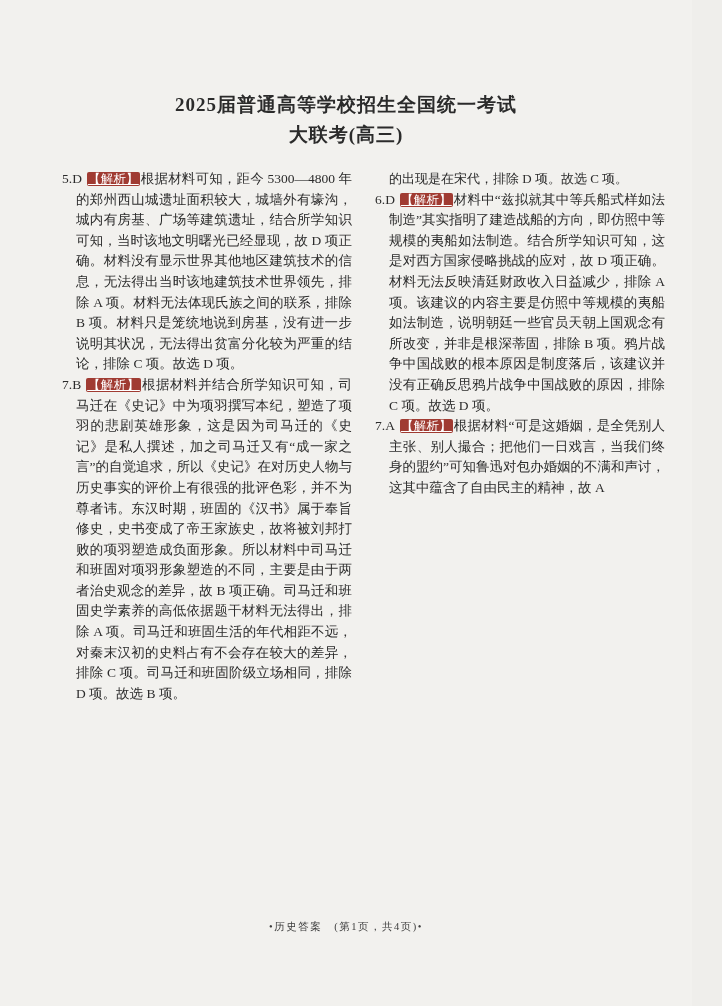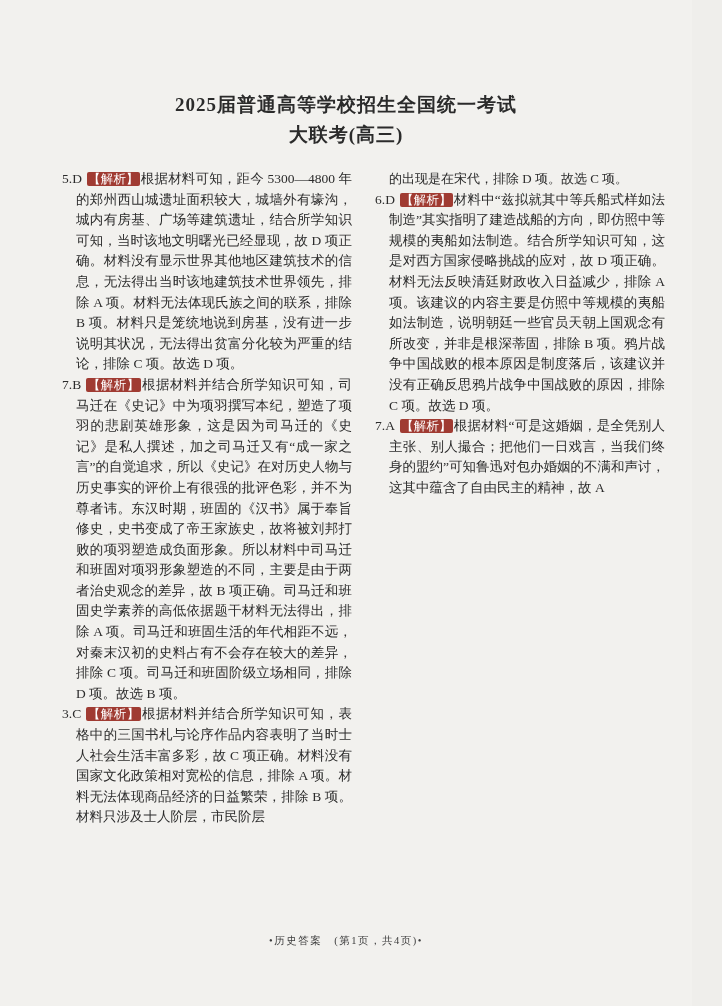--- a/index.html
+++ b/index.html
@@ -61,25 +61,26 @@
     word-break: break-all;
   }
   .num { margin-right: 5px; }
   .badge {
     background: #a03b32;
     color: #ffffff;
     border-radius: 2px;
     padding: 0 1px;
     font-size: 12.5px;
     margin-right: 1px;
+    text-decoration: underline;
   }
   footer {
     position: absolute;
     left: 0;
-    bottom: 58px;
+    bottom: 72px;
     width: 100%;
     text-align: center;
     font-size: 10.5px;
     color: #3d3d3d;
     letter-spacing: 1.5px;
   }
 </style>
 </head>
 <body>
 
@@ -92,23 +93,20 @@
 
   <main class="columns">
 
     <section class="col">
       <p class="answer">
         <span class="num">5.D</span><span class="badge">【解析】</span><span>根据材料可知，距今 5300—4800 年的郑州西山城遗址面积较大，城墙外有壕沟，城内有房基、广场等建筑遗址，结合所学知识可知，当时该地文明曙光已经显现，故 D 项正确。材料没有显示世界其他地区建筑技术的信息，无法得出当时该地建筑技术世界领先，排除 A 项。材料无法体现氏族之间的联系，排除 B 项。材料只是笼统地说到房基，没有进一步说明其状况，无法得出贫富分化较为严重的结论，排除 C 项。故选 D 项。</span>
       </p>
       <p class="answer">
         <span class="num">7.B</span><span class="badge">【解析】</span><span>根据材料并结合所学知识可知，司马迁在《史记》中为项羽撰写本纪，塑造了项羽的悲剧英雄形象，这是因为司马迁的《史记》是私人撰述，加之司马迁又有“成一家之言”的自觉追求，所以《史记》在对历史人物与历史事实的评价上有很强的批评色彩，并不为尊者讳。东汉时期，班固的《汉书》属于奉旨修史，史书变成了帝王家族史，故将被刘邦打败的项羽塑造成负面形象。所以材料中司马迁和班固对项羽形象塑造的不同，主要是由于两者治史观念的差异，故 B 项正确。司马迁和班固史学素养的高低依据题干材料无法得出，排除 A 项。司马迁和班固生活的年代相距不远，对秦末汉初的史料占有不会存在较大的差异，排除 C 项。司马迁和班固阶级立场相同，排除 D 项。故选 B 项。</span>
       </p>
-      <p class="answer">
-        <span class="num">3.C</span><span class="badge">【解析】</span><span>根据材料并结合所学知识可知，表格中的三国书札与论序作品内容表明了当时士人社会生活丰富多彩，故 C 项正确。材料没有国家文化政策相对宽松的信息，排除 A 项。材料无法体现商品经济的日益繁荣，排除 B 项。材料只涉及士人阶层，市民阶层</span>
-      </p>
     </section>
 
     <section class="col">
       <p class="cont">的出现是在宋代，排除 D 项。故选 C 项。</p>
       <p class="answer">
         <span class="num">6.D</span><span class="badge">【解析】</span><span>材料中“兹拟就其中等兵船式样如法制造”其实指明了建造战船的方向，即仿照中等规模的夷船如法制造。结合所学知识可知，这是对西方国家侵略挑战的应对，故 D 项正确。材料无法反映清廷财政收入日益减少，排除 A 项。该建议的内容主要是仿照中等规模的夷船如法制造，说明朝廷一些官员天朝上国观念有所改变，并非是根深蒂固，排除 B 项。鸦片战争中国战败的根本原因是制度落后，该建议并没有正确反思鸦片战争中国战败的原因，排除 C 项。故选 D 项。</span>
       </p>
       <p class="answer">
         <span class="num">7.A</span><span class="badge">【解析】</span><span>根据材料“可是这婚姻，是全凭别人主张、别人撮合；把他们一日戏言，当我们终身的盟约”可知鲁迅对包办婚姻的不满和声讨，这其中蕴含了自由民主的精神，故 A</span>
       </p>

